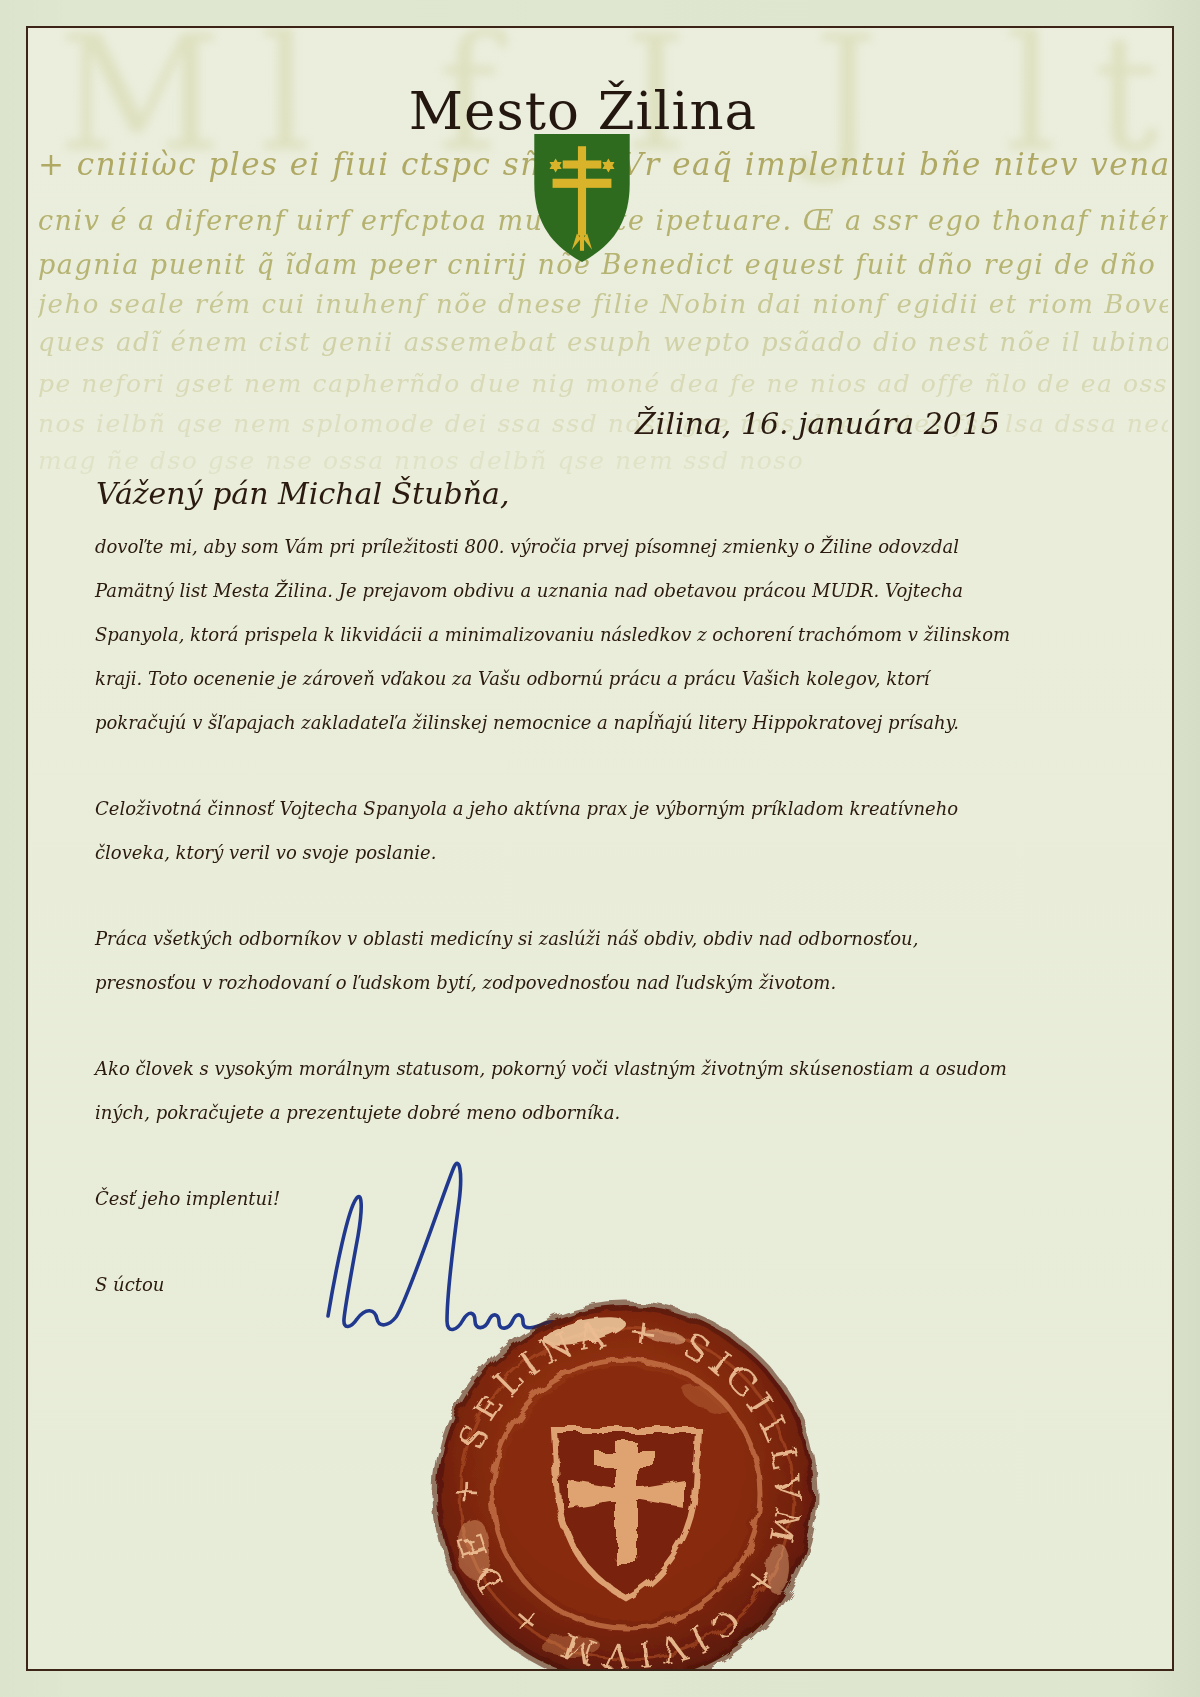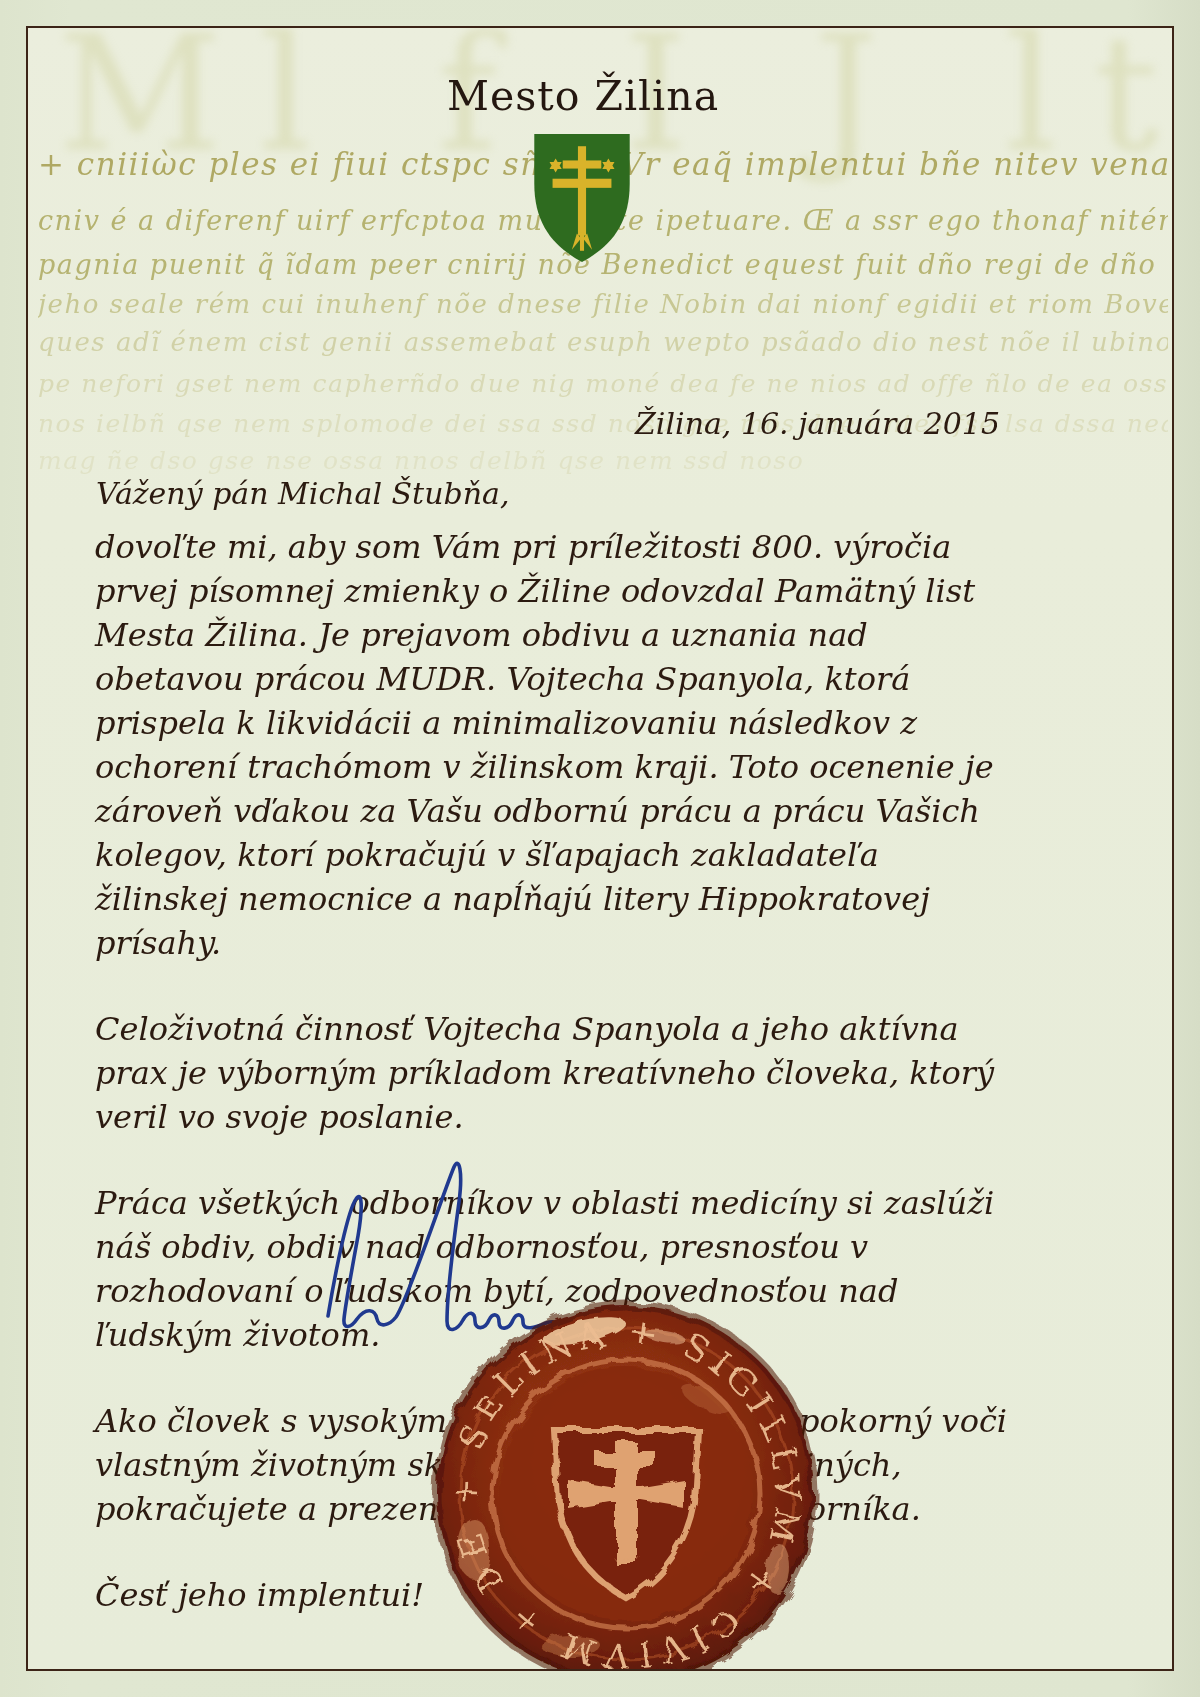--- a/index.html
+++ b/index.html
@@ -30,36 +30,36 @@
   .wm-l1{top:118px;font-size:31px;opacity:.85;color:#a59d4f;}
   .wm-l2{top:177px;font-size:27px;opacity:.8;}
   .wm-l3{top:221px;font-size:27px;opacity:.78;}
   .wm-l4{top:261px;font-size:26px;opacity:.62;color:#b3b068;}
   .wm-l5{top:299px;font-size:26px;opacity:.5;color:#b9b674;}
   .wm-l6{top:341px;font-size:25px;opacity:.4;color:#c0bd80;}
   .wm-l7{top:381px;font-size:25px;opacity:.33;color:#c5c289;}
   .wm-l8{top:418px;font-size:25px;opacity:.26;color:#c9c690;}
   
   .title{
-    position:absolute;top:44px;left:0;width:1110px;text-align:center;
-    font-size:41px;color:#241710;letter-spacing:1px;
+    position:absolute;top:52px;left:0;width:1110px;text-align:center;
+    font-size:53px;color:#241710;letter-spacing:1px;
   }
   .arms{position:absolute;top:103px;left:503px;width:102px;height:134px;}
   
   .dateline{
     position:absolute;top:378px;right:172px;
     font-style:italic;font-size:30px;color:#2b1a10;
   }
   .salutation{
     position:absolute;top:448px;left:68px;
     font-style:italic;font-size:30px;color:#2b1a10;
   }
   .body-text{
     position:absolute;top:497px;left:67px;width:922px;
-    font-style:italic;font-size:32px;line-height:44px;color:#2b1a10;
+    font-style:italic;font-size:18px;line-height:44px;color:#2b1a10;
     text-align:left;
   }
   .body-text p{margin:0 0 42px 0;}
   .closing-memorial{margin-top:2px;}
   .closing-respect{margin-top:32px;}
   
   .signature{position:absolute;left:270px;top:1122px;width:270px;height:185px;}
   
   .seal{position:absolute;left:402px;top:1270px;width:392px;height:392px;}
 </style>
@@ -99,20 +99,21 @@
 
     <div class="dateline">Žilina, 16. januára 2015</div>
     <div class="salutation">Vážený pán Michal Štubňa,</div>
 
     <div class="body-text">
       <p>dovoľte mi, aby som Vám pri príležitosti 800. výročia prvej písomnej zmienky o Žiline odovzdal  Pamätný list Mesta Žilina. Je prejavom obdivu a uznania nad obetavou prácou MUDR. Vojtecha Spanyola, ktorá prispela k likvidácii a minimalizovaniu následkov z ochorení trachómom v žilinskom kraji.  Toto ocenenie je zároveň vďakou za Vašu odbornú prácu a prácu Vašich kolegov, ktorí pokračujú v šľapajach zakladateľa žilinskej nemocnice a napĺňajú litery Hippokratovej prísahy.</p>
       <p>Celoživotná činnosť Vojtecha Spanyola a jeho aktívna prax  je výborným príkladom kreatívneho človeka, ktorý veril vo svoje poslanie.</p>
       <p>Práca všetkých odborníkov v oblasti medicíny si zaslúži náš obdiv, obdiv nad odbornosťou, presnosťou v rozhodovaní o ľudskom bytí, zodpovednosťou nad ľudským životom.</p>
       <p>Ako človek s vysokým morálnym statusom, pokorný voči vlastným životným skúsenostiam a osudom iných, pokračujete a prezentujete dobré meno odborníka.</p>
       <p class="closing-memorial">Česť jeho implentui!</p>
+      <p class="closing-respect">S úctou</p>
     </div>
 
     <svg class="signature" viewBox="0 0 270 185">
       <path fill="none" stroke-width="3.6" stroke-linecap="round" d="M 30 166
                C 38 118 50 60 58 49
                C 64 40 65 57 60 86
                C 53 124 47 158 46 169
                C 45 180 53 178 59 169
                C 68 157 77 159 79 169
                C 81 178 91 176 98 167

